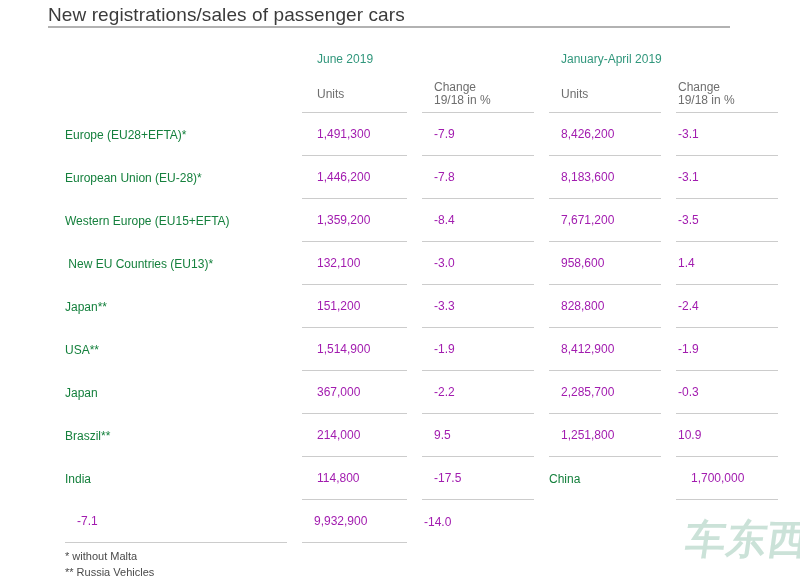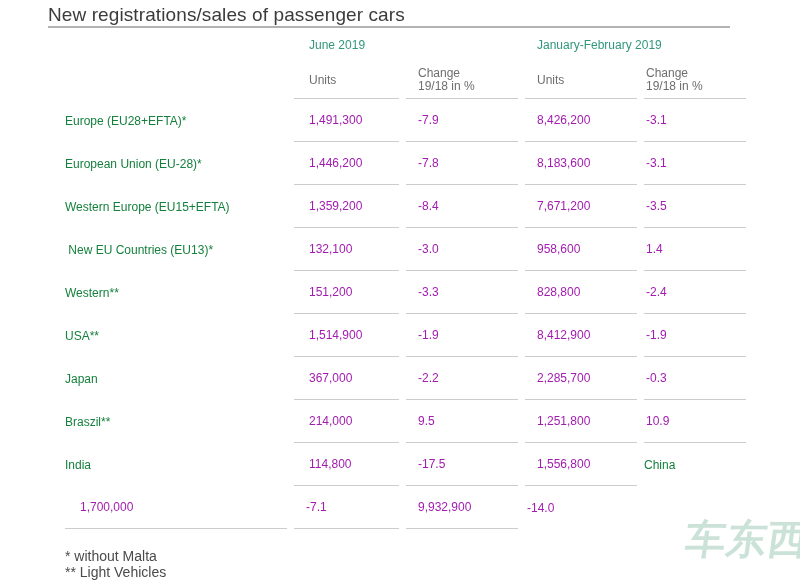--- a/index.html
+++ b/index.html
@@ -11,25 +11,25 @@
   }
   .page-title{
     position:absolute;left:48px;top:4px;
     font-size:19px;color:#3b3b3b;letter-spacing:.1px;
   }
   .title-rule{
     position:absolute;left:48px;top:26px;width:682px;height:2px;
     background:#b2b2b2;
   }
   .tbl{
-    position:absolute;left:65px;top:13px;width:665px;
+    position:absolute;left:65px;top:27px;width:665px;
     display:grid;
     grid-template-columns:222px 105px 112px 112px 102px;
     grid-template-rows:49px 37px repeat(10,43px);
-    column-gap:7px;
+    column-gap:15px;
   }
   .t-cell{
     display:flex;align-items:center;
     font-size:12px;color:#a21caf;
     min-width:0;overflow:visible;
   }
   .b{border-bottom:1px solid #cccccc;}
   .nb{border-bottom:none;}
   .gh{
     align-items:flex-end;padding-bottom:10px;
@@ -38,21 +38,21 @@
   .gh.june{grid-column:2/4;}
   .gh.jan{grid-column:4/6;}
   .sub{color:#6e6e6e;}
   .sub .two-line div{line-height:13.5px;}
   .pad15{padding-left:15px;}
   .pad12{padding-left:12px;}
   .pad2{padding-left:2px;}
   .row-label{white-space:pre;color:#15803d;}
   .footnotes{
     position:absolute;left:65px;top:548px;
-    font-size:14px;color:#4a4a4a;line-height:16px;
+    font-size:11px;color:#4a4a4a;line-height:16px;
   }
   .watermark{
     position:absolute;left:686px;top:512px;
     font-size:40px;font-weight:bold;
     color:#cbe2d8;
     transform:skewX(-8deg);
     letter-spacing:1px;
     white-space:nowrap;
     user-select:none;
   }
@@ -60,21 +60,21 @@
 </head>
 <body>
 
 <div class="page-title">New registrations/sales of passenger cars</div>
 <div class="title-rule"></div>
 
 <div class="tbl">
 
   <div class="t-cell"></div>
   <div class="t-cell gh june pad15">June 2019</div>
-  <div class="t-cell gh jan pad12">January-February 2019</div>
+  <div class="t-cell gh jan pad12">January-April 2019</div>
 
   <div class="t-cell"></div>
   <div class="t-cell sub b pad15">Units</div>
   <div class="t-cell sub b pad12">
     <div class="two-line">
       <div>Change</div>
       <div>19/18 in %</div>
     </div>
   </div>
   <div class="t-cell sub b pad12">Units</div>
@@ -102,21 +102,21 @@
   <div class="t-cell b pad12">-8.4</div>
   <div class="t-cell b pad12">7,671,200</div>
   <div class="t-cell b pad2">-3.5</div>
 
   <div class="t-cell row-label"> New EU Countries (EU13)*</div>
   <div class="t-cell b pad15">132,100</div>
   <div class="t-cell b pad12">-3.0</div>
   <div class="t-cell b pad12">958,600</div>
   <div class="t-cell b pad2">1.4</div>
 
-  <div class="t-cell row-label">Western**</div>
+  <div class="t-cell row-label">Japan**</div>
   <div class="t-cell b pad15">151,200</div>
   <div class="t-cell b pad12">-3.3</div>
   <div class="t-cell b pad12">828,800</div>
   <div class="t-cell b pad2">-2.4</div>
 
   <div class="t-cell row-label">USA**</div>
   <div class="t-cell b pad15">1,514,900</div>
   <div class="t-cell b pad12">-1.9</div>
   <div class="t-cell b pad12">8,412,900</div>
   <div class="t-cell b pad2">-1.9</div>
@@ -129,28 +129,27 @@
 
   <div class="t-cell row-label">Braszil**</div>
   <div class="t-cell b pad15">214,000</div>
   <div class="t-cell b pad12">9.5</div>
   <div class="t-cell b pad12">1,251,800</div>
   <div class="t-cell b pad2">10.9</div>
 
   <div class="t-cell row-label">India</div>
   <div class="t-cell b pad15">114,800</div>
   <div class="t-cell b pad12">-17.5</div>
-  <div class="t-cell b pad12">1,556,800</div>
 
   <div class="t-cell row-label">China</div>
   <div class="t-cell b pad15">1,700,000</div>
   <div class="t-cell b pad12">-7.1</div>
   <div class="t-cell b pad12">9,932,900</div>
   <div class="t-cell nb pad2">-14.0</div>
 
 </div>
 
 <div class="footnotes">
   <div>* without Malta</div>
-  <div>** Light Vehicles</div>
+  <div>** Russia Vehicles</div>
 </div>
 
 <div class="watermark">车东西</div>
 
 </body></html>

